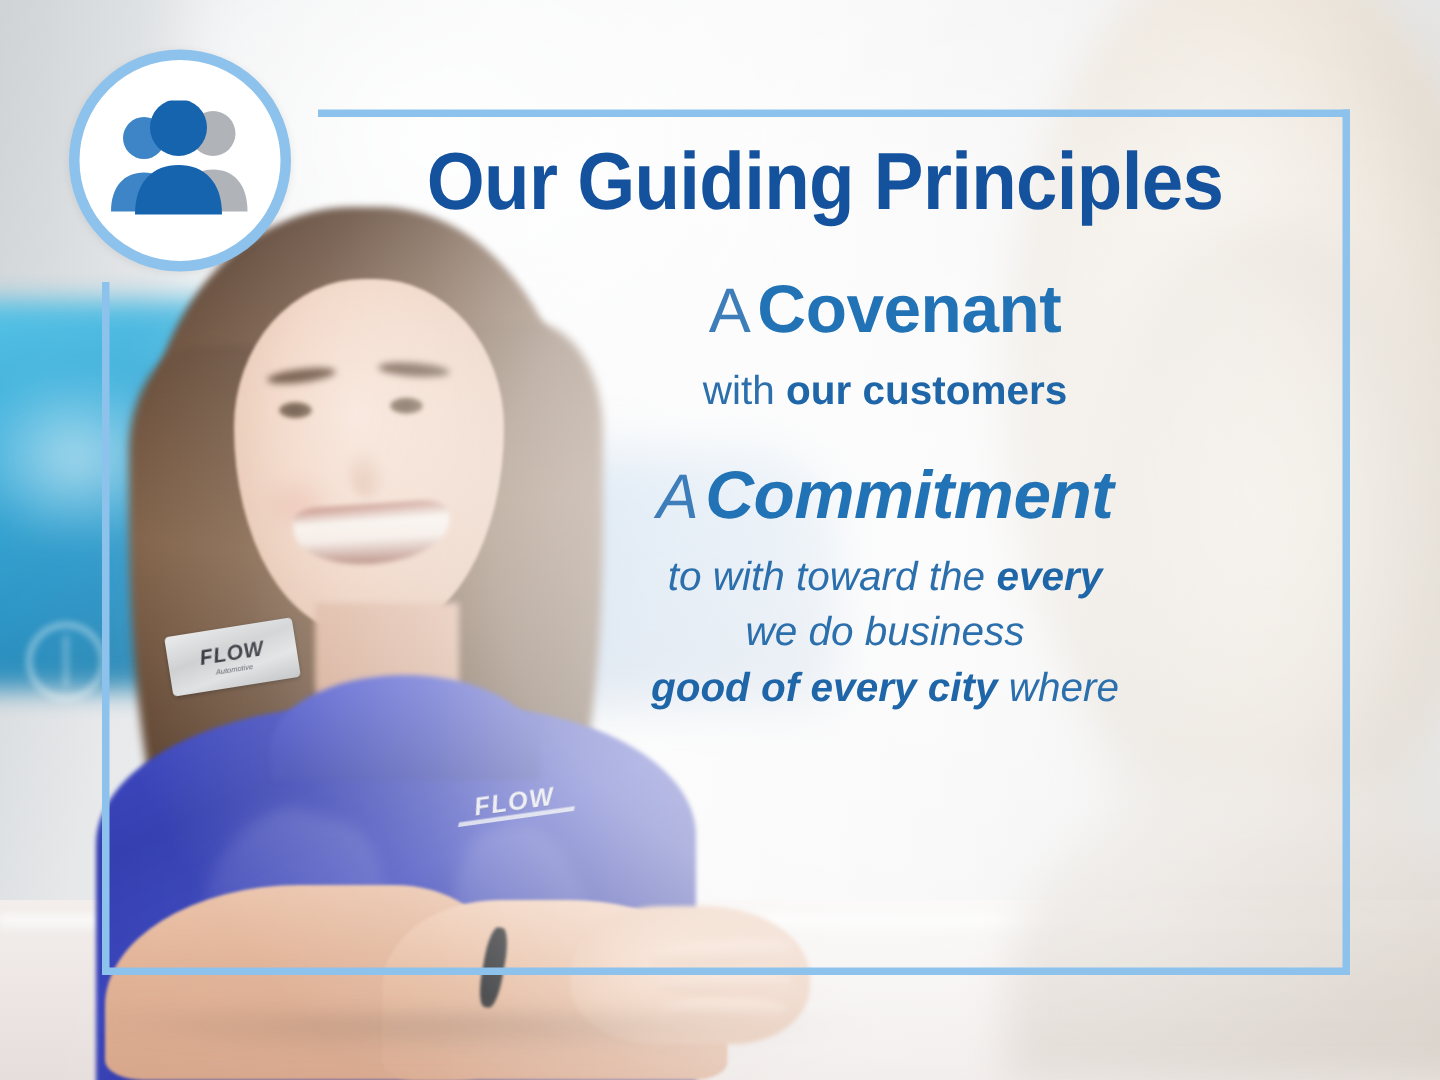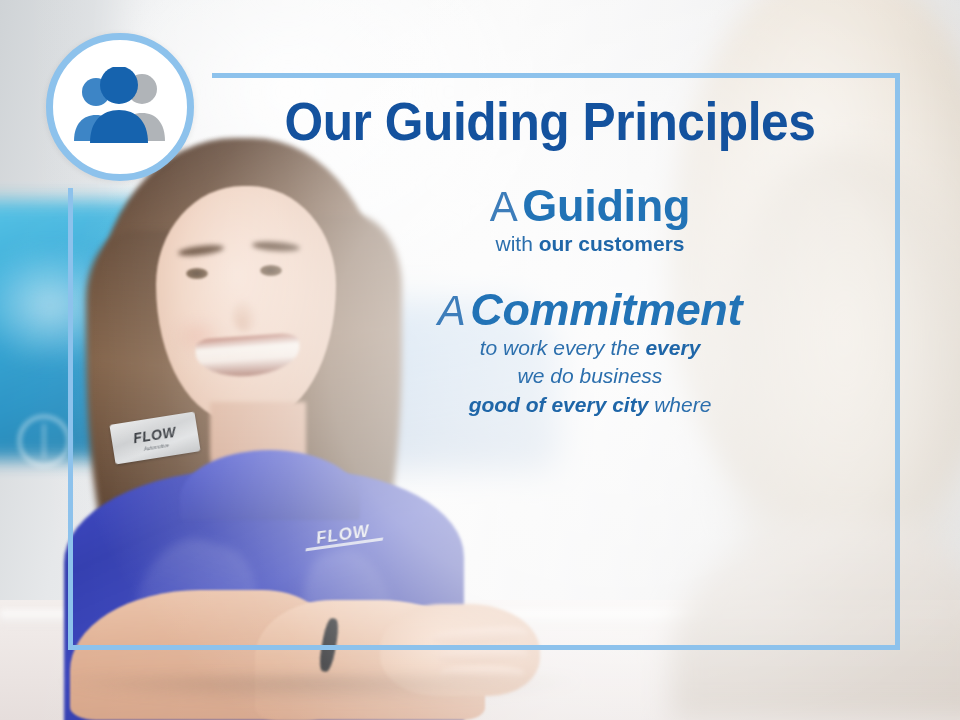--- a/index.html
+++ b/index.html
@@ -337,24 +337,24 @@
     font-weight: normal;
     color: #3d7dba;
   }
   .p-word {
     font-size: 45px;
     font-weight: bold;
     color: #2273b6;
     letter-spacing: -0.3px;
   }
   .p-sub {
-    font-size: 21px;
+    font-size: 27px;
     color: #2c6fad;
     line-height: 1.36;
-    margin-top: 0;
+    margin-top: 12px;
   }
   .p-sub b { font-weight: bold; color: #1f66a8; }
 
   .pr-covenant   { margin-top: 0px;  }
   .pr-community  { margin-top: 26px; }
   .pr-commitment { margin-top: 28px; font-style: italic; }
 
   .pr-covenant .p-sub   { padding: 0 10px; }
   .pr-community .p-sub  { padding: 0 6px; }
   .pr-commitment .p-sub { padding: 0 0px; }
@@ -442,34 +442,34 @@
     </span>
   </div>
 
   <div class="title">Our Guiding Principles</div>
 
   <div class="principles">
 
     <div class="principle pr-covenant">
       <div class="p-head">
         <span class="p-article">A</span>
-        <span class="p-word">Guiding</span>
+        <span class="p-word">Covenant</span>
       </div>
       <div class="p-sub">
         <span><span>with </span><b>our customers</b></span>
       </div>
     </div>
 
 
     <div class="principle pr-commitment">
       <div class="p-head">
         <span class="p-article">A</span>
         <span class="p-word">Commitment</span>
       </div>
       <div class="p-sub">
-        <div><span>to work every the </span><b>every</b></div>
+        <div><span>to with toward the </span><b>every</b></div>
         <div><span>we do business</span></div>
         <div><b>good of every city</b><span> where</span></div>
       </div>
     </div>
 
   </div>
 </div>
 
 </body></html>

